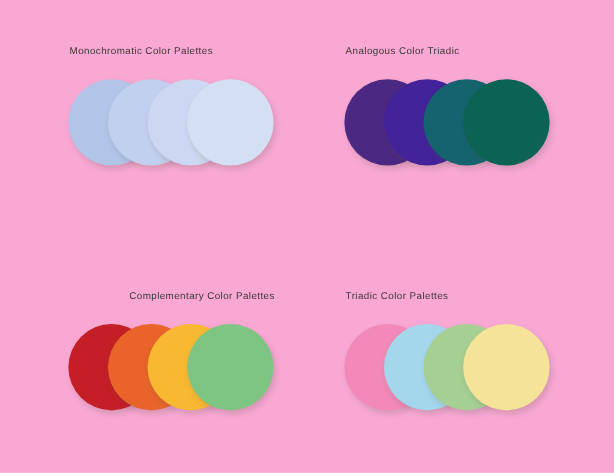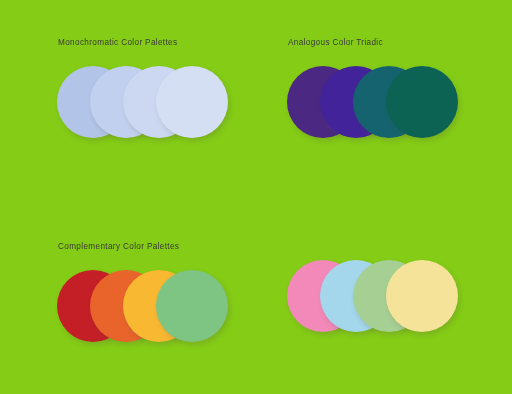--- a/index.html
+++ b/index.html
@@ -14,21 +14,21 @@
     overflow: hidden;
     position: relative;
   }
 
   .board {
     position: absolute;
     left: 0;
     top: 0;
     width: 512px;
     height: 394px;
-    background: #84cc16;
+    background: #f9a8d4;
   }
 
   .palette-group {
     position: absolute;
   }
   .palette-group.pos-tl { left: 57px;  top: 38px;  }
   .palette-group.pos-tr { left: 287px; top: 38px;  }
   .palette-group.pos-bl { left: 57px;  top: 242px; }
   .palette-group.pos-br { left: 287px; top: 242px; }
 
@@ -81,30 +81,31 @@
     <div class="palette-title" style="color: rgb(58, 58, 54);">Analogous Color Triadic</div>
     <div class="swatch-row">
       <div class="swatch i0" style="background-color: rgb(75, 40, 130);"></div>
       <div class="swatch i1" style="background-color: rgb(66, 35, 154);"></div>
       <div class="swatch i2" style="background-color: rgb(20, 99, 110);"></div>
       <div class="swatch i3" style="background-color: rgb(12, 98, 83);"></div>
     </div>
   </div>
 
   <div class="palette-group pos-bl">
-    <div class="palette-title" style="color: rgb(58, 58, 54);">Complementary Color Palettes</div>
+    <div class="palette-title" style="color: rgb(58, 58, 54); text-align: right;">Complementary Color Palettes</div>
     <div class="swatch-row">
       <div class="swatch i0" style="background-color: rgb(196, 31, 38);"></div>
       <div class="swatch i1" style="background-color: rgb(232, 100, 42);"></div>
       <div class="swatch i2" style="background-color: rgb(249, 184, 50);"></div>
       <div class="swatch i3" style="background-color: rgb(126, 197, 131);"></div>
     </div>
   </div>
 
   <div class="palette-group pos-br">
+    <div class="palette-title" style="color: rgb(58, 58, 54);">Triadic Color Palettes</div>
     <div class="swatch-row">
       <div class="swatch i0" style="background-color: rgb(242, 137, 184);"></div>
       <div class="swatch i1" style="background-color: rgb(164, 215, 236);"></div>
       <div class="swatch i2" style="background-color: rgb(166, 207, 148);"></div>
       <div class="swatch i3" style="background-color: rgb(246, 227, 154);"></div>
     </div>
   </div>
 
 </div>
 

